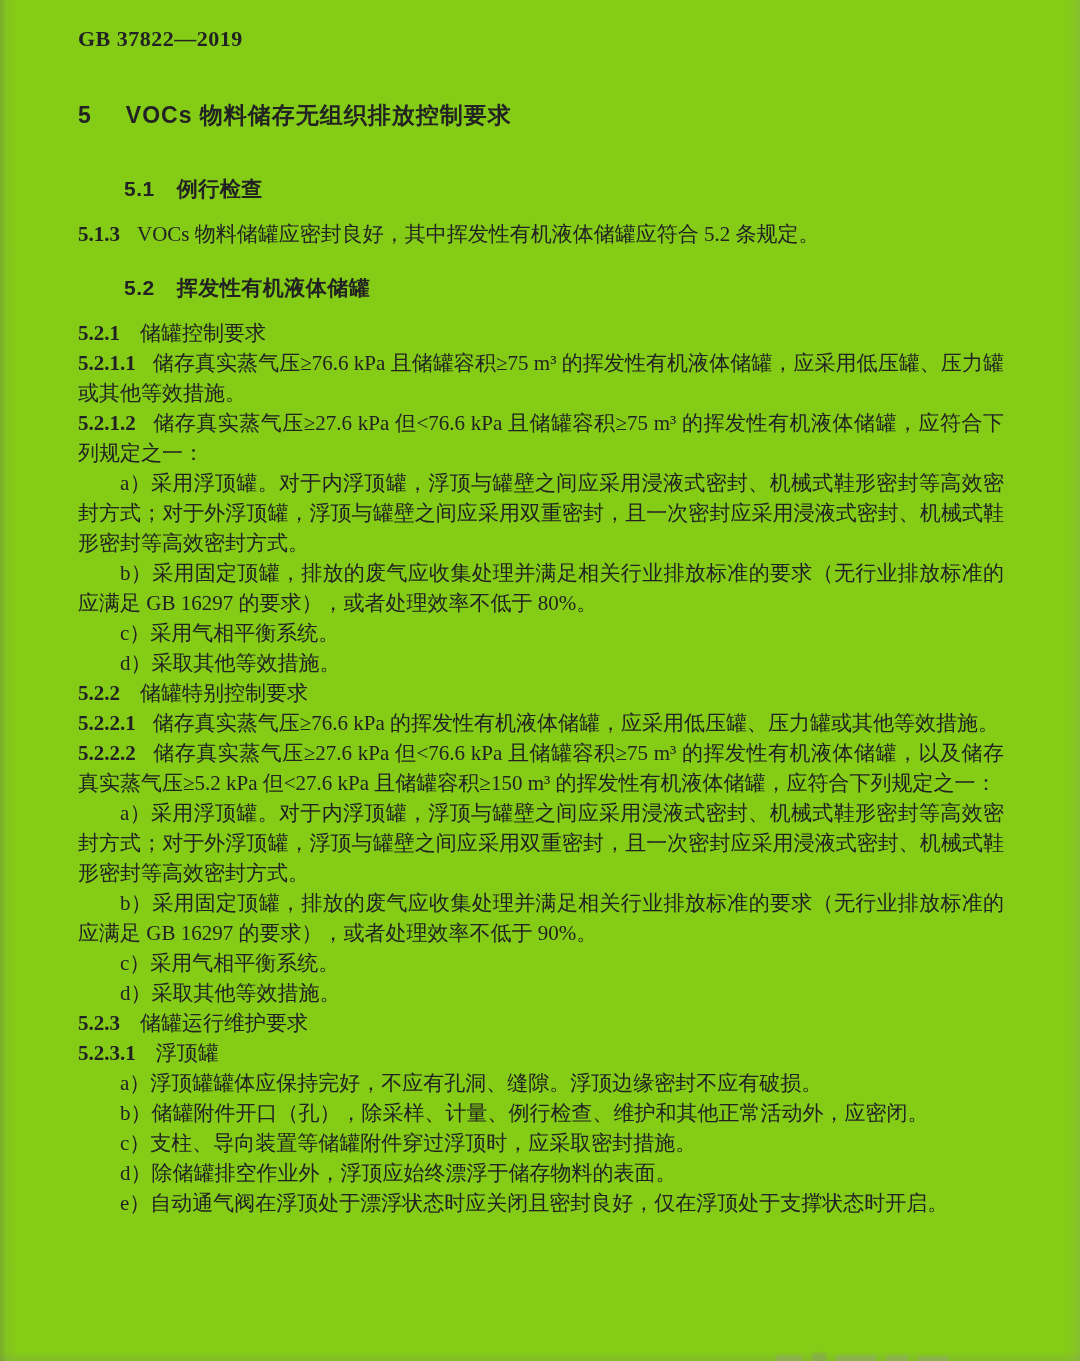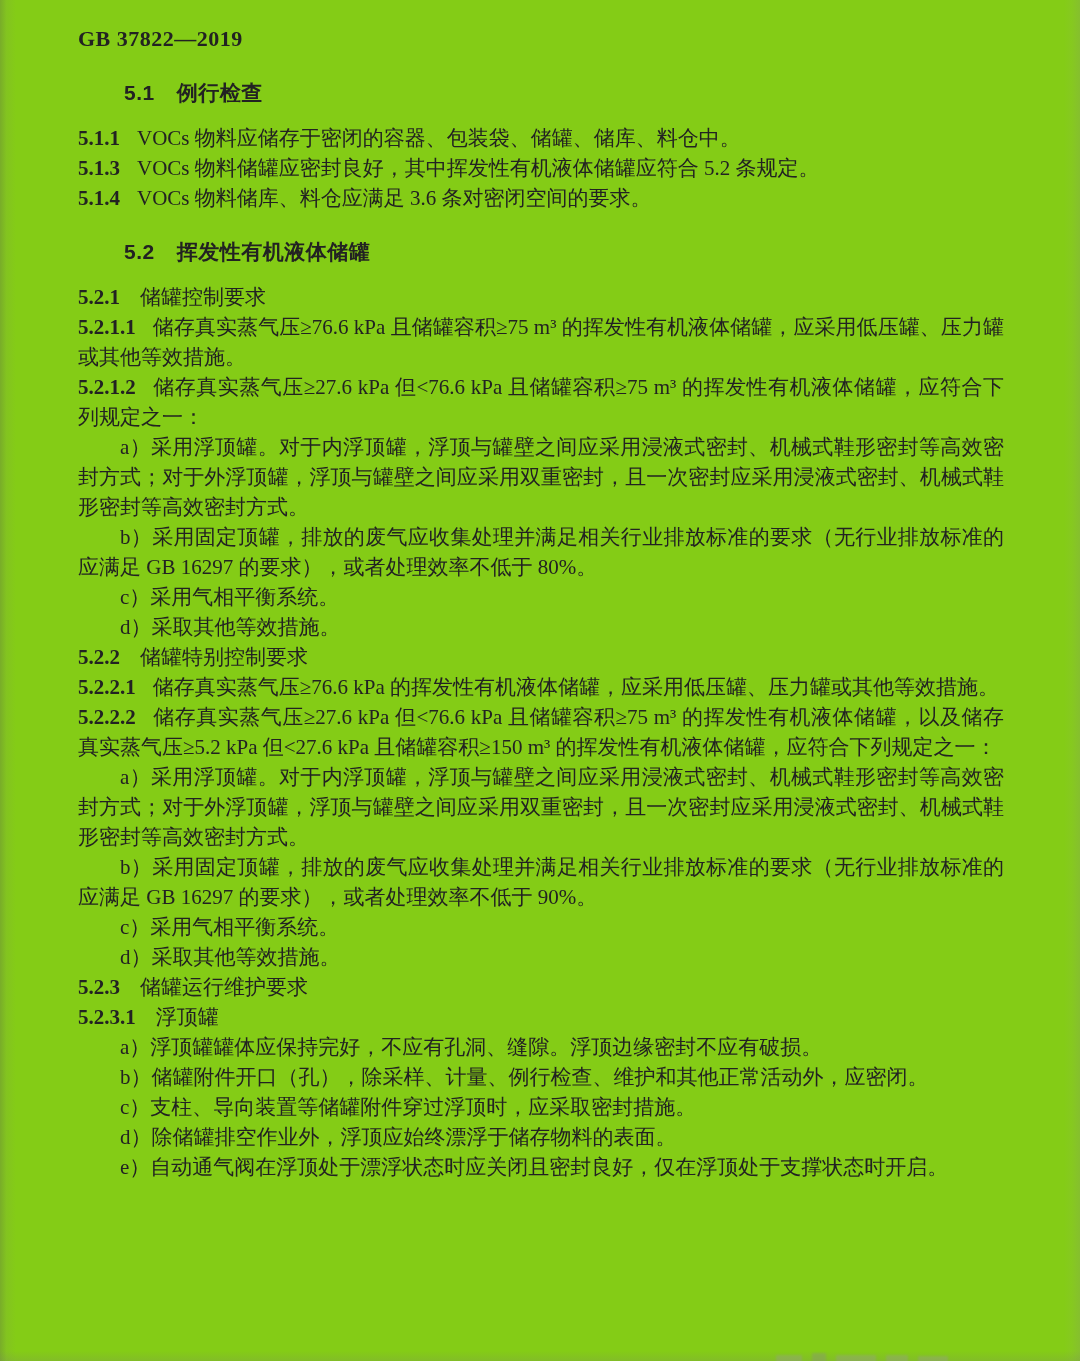--- a/index.html
+++ b/index.html
@@ -81,24 +81,23 @@
   .artifact i:nth-child(4){width:22px;}
   .artifact i:nth-child(5){width:30px;height:8px;}
 </style>
 </head>
 <body>
 
 <div class="page">
   <div class="doc-number">GB 37822—2019</div>
 
   <div id="doc-body">
+      <div class="blk chapter"><span class="num">5</span><span class="txt">VOCs 物料储存无组织排放控制要求</span></div>
       <div class="blk section"><span class="num">5.1</span><span class="txt">例行检查</span></div>
-      <div class="blk clause"><span class="num">5.1.1</span><span class="txt">VOCs 物料应储存于密闭的容器、包装袋、储罐、储库、料仓中。</span></div>
       <div class="blk clause"><span class="num">5.1.3</span><span class="txt">VOCs 物料储罐应密封良好，其中挥发性有机液体储罐应符合 5.2 条规定。</span></div>
-      <div class="blk clause"><span class="num">5.1.4</span><span class="txt">VOCs 物料储库、料仓应满足 3.6 条对密闭空间的要求。</span></div>
       <div class="blk section"><span class="num">5.2</span><span class="txt">挥发性有机液体储罐</span></div>
       <div class="blk subclause"><span class="num">5.2.1</span><span class="txt">储罐控制要求</span></div>
       <div class="blk clause"><span class="num">5.2.1.1</span><span class="txt">储存真实蒸气压≥76.6 kPa 且储罐容积≥75 m³ 的挥发性有机液体储罐，应采用低压罐、压力罐或其他等效措施。</span></div>
       <div class="blk clause"><span class="num">5.2.1.2</span><span class="txt">储存真实蒸气压≥27.6 kPa 但&lt;76.6 kPa 且储罐容积≥75 m³ 的挥发性有机液体储罐，应符合下列规定之一：</span></div>
       <div class="blk item"><span class="num">a）</span><span class="txt">采用浮顶罐。对于内浮顶罐，浮顶与罐壁之间应采用浸液式密封、机械式鞋形密封等高效密封方式；对于外浮顶罐，浮顶与罐壁之间应采用双重密封，且一次密封应采用浸液式密封、机械式鞋形密封等高效密封方式。</span></div>
       <div class="blk item"><span class="num">b）</span><span class="txt">采用固定顶罐，排放的废气应收集处理并满足相关行业排放标准的要求（无行业排放标准的应满足 GB 16297 的要求），或者处理效率不低于 80%。</span></div>
       <div class="blk item"><span class="num">c）</span><span class="txt">采用气相平衡系统。</span></div>
       <div class="blk item"><span class="num">d）</span><span class="txt">采取其他等效措施。</span></div>
       <div class="blk subclause"><span class="num">5.2.2</span><span class="txt">储罐特别控制要求</span></div>
       <div class="blk clause"><span class="num">5.2.2.1</span><span class="txt">储存真实蒸气压≥76.6 kPa 的挥发性有机液体储罐，应采用低压罐、压力罐或其他等效措施。</span></div>

